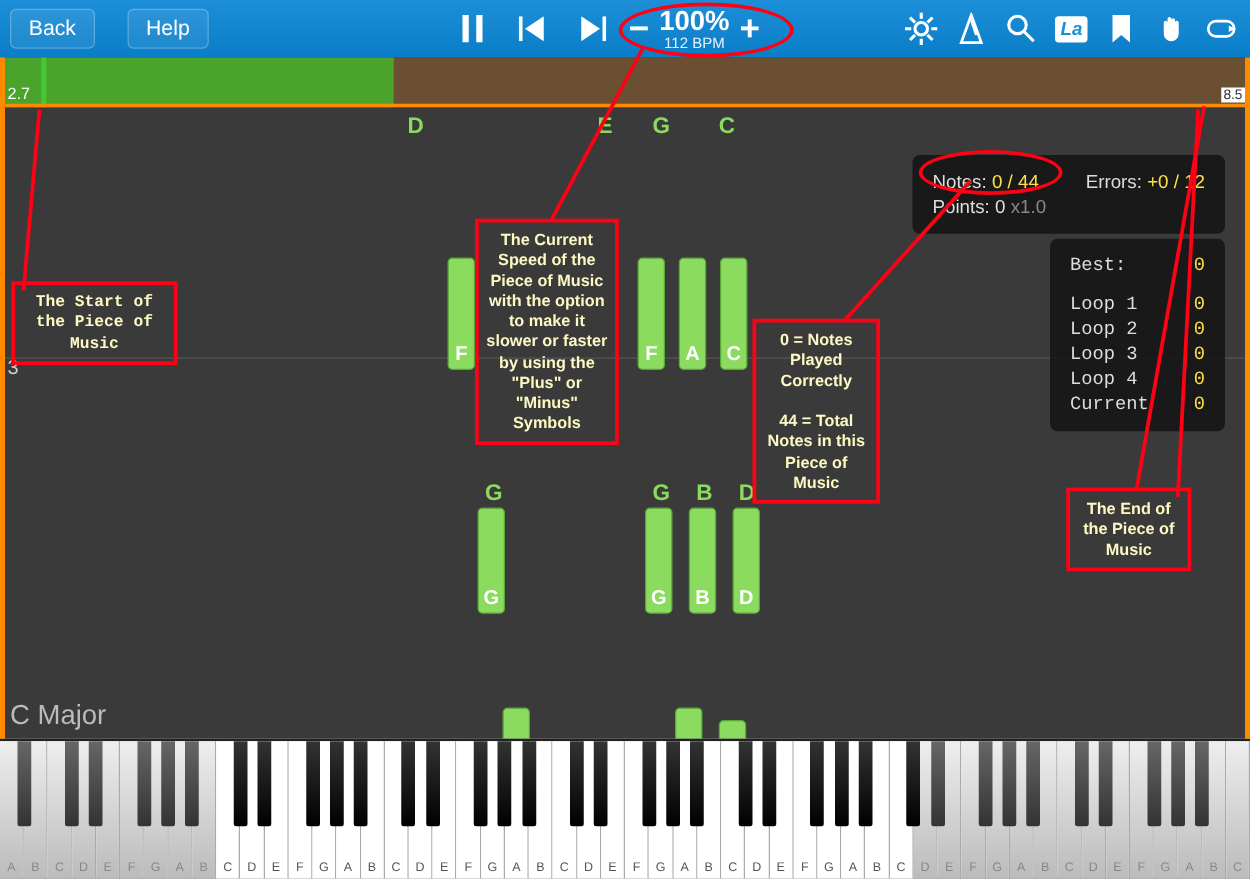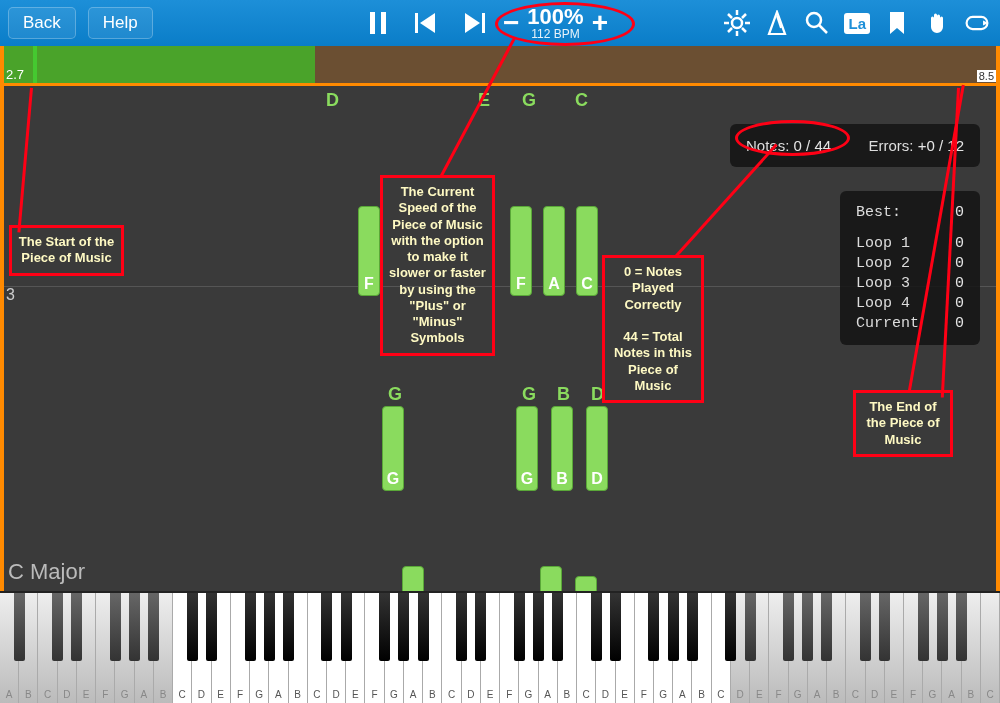--- a/index.html
+++ b/index.html
@@ -1,28 +1,28 @@
 <!DOCTYPE html>
 <html><head>
 <meta charset="utf-8">
 <style>
   * { box-sizing: border-box; margin: 0; padding: 0; }
   html, body { width: 1000px; height: 703px; overflow: hidden; font-family: -apple-system, Helvetica, Arial, sans-serif; background: #3a3a3a; }
   
   
   .top-bar { height: 46px; background: linear-gradient(#1d8fd8, #0a7dc8); display: flex; align-items: center; padding: 0 8px; color: #fff; position: relative; }
-  .top-btn { background: rgba(255,255,255,0.08); border: 1px solid rgba(255,255,255,0.25); color: #fff; font-size: 17px; padding: 5px 14px; border-radius: 5px; margin-right: 12px; cursor: pointer; }
+  .top-btn { background: rgba(255,255,255,0.08); border: 1px solid rgba(255,255,255,0.25); color: #fff; font-size: 17px; padding: 5px 14px; border-radius: 5px; margin-right: 26px; cursor: pointer; }
   .transport { position: absolute; left: 365px; display: flex; align-items: center; gap: 22px; }
   .transport .icon-btn, .tools .icon-btn { background: none; border: none; color: #fff; cursor: pointer; width: 26px; height: 26px; display: flex; align-items: center; justify-content: center; }
   .speed-block { position: absolute; left: 495px; display: flex; align-items: center; color: #fff; }
   .speed-block .pm { font-size: 28px; font-weight: bold; cursor: pointer; padding: 0 8px; }
   .speed-center { text-align: center; line-height: 1; }
   .speed-center .pct { font-size: 22px; font-weight: 600; }
   .speed-center .bpm { font-size: 12px; opacity: 0.9; }
-  .tools { position: absolute; right: 10px; display: flex; align-items: center; gap: 14px; }
+  .tools { position: absolute; right: 10px; display: flex; align-items: center; gap: 14px; font-style: italic; }
   .la-badge { background: #fff; color: #1d8fd8; font-weight: bold; font-size: 15px; padding: 2px 4px; border-radius: 3px; }
   
   
   .timeline { height: 40px; position: relative; background: #6b4f32; }
   .timeline .green-part { position: absolute; left: 0; top: 0; height: 100%; width: 315px; background: #4aa32a; }
   .timeline .start-marker { position: absolute; left: 33px; top: 0; width: 4px; height: 100%; background: #45c930; }
   .timeline .tl-label-left { position: absolute; left: 6px; bottom: 4px; color: #fff; font-size: 13px; }
   .timeline .tl-label-right { position: absolute; right: 4px; bottom: 4px; color: #333; background:#fff; font-size: 11px; padding:0 2px;}
   .timeline .orange-line { position: absolute; left: 0; right: 0; bottom: 0; height: 3px; background: #ff8a00; }
   .left-orange { position:absolute; left:0; top:46px; width:4px; height:545px; background:#ff8a00; z-index:5;}
@@ -32,21 +32,21 @@
   .fall-area { height: 505px; background: #3a3a3a; position: relative; overflow: hidden; }
   .measure-line { position: absolute; left: 0; right: 0; height: 1px; background: #555; }
   .measure-num { position: absolute; left: 6px; color: #ccc; font-size: 16px; }
   .chord-label { position: absolute; left: 8px; color: #bbb; font-size: 22px; }
   .note-block { position: absolute; background: #8adb5e; border: 1px solid #5aa838; border-radius: 4px; color: #fff; font-weight: bold; font-size: 16px; display: flex; align-items: flex-end; justify-content: center; padding-bottom: 2px; }
   .note-label-top { position: absolute; color: #8adb5e; font-weight: bold; font-size: 18px; }
   
   
   .score-panel { position: absolute; background: rgba(20,20,20,0.85); border-radius: 6px; padding: 10px 16px; color: #ddd; font-size: 15px; }
   .score-panel .row { display: flex; justify-content: space-between; gap: 20px; margin: 3px 0; }
-  .val-green { color: #e5e5e5; }
+  .val-green { color: #fde047; }
   .val-grey { color: #888; }
   
   
   .anno-box { position: absolute; border: 3px solid #ff0015; color: #fef9c3; font-size: 13px; font-weight: 600; text-align: center; padding: 6px; line-height: 1.25; background: rgba(0,0,0,0); }
   .anno-ellipse { position: absolute; border: 3px solid #ff0015; border-radius: 50%; }
   .anno-line { position: absolute; background: #ff0015; height: 3px; transform-origin: 0 0; }
   
   
   .piano { height: 112px; background: #fff; position: relative; display: flex; border-top: 2px solid #222; }
   .white-key { flex: 1; border-right: 1px solid #aaa; position: relative; display:flex; align-items:flex-end; justify-content:center; font-size:10px; color:#555; padding-bottom:3px;}
@@ -181,20 +181,23 @@
 
   <div class="note-block" style="left:402px; top:480px; width:22px; height:30px;"></div>
   <div class="note-block" style="left:540px; top:480px; width:22px; height:30px;"></div>
   <div class="note-block" style="left:575px; top:490px; width:22px; height:18px;"></div>
 
   <div class="score-panel" style="top:38px; right:20px; width:250px;">
     <div class="row">
       <span><span>Notes:</span> <span class="val-green">0 / 44</span></span>
       <span><span>Errors:</span> <span class="val-green">+0 / 12</span></span>
     </div>
+    <div class="row">
+      <span><span>Points:</span> <span>0</span> <span class="val-grey">x1.0</span></span>
+    </div>
   </div>
 
   <div class="score-panel" style="top:105px; right:20px; width:140px;font-family:Liberation Mono, monospace;">
     <div class="row">
         <span>Best:</span>
         <span class="val-green">0</span>
       </div>
     <div style="height:8px"></div>
     <div class="row">
         <span>Loop 1</span>
@@ -215,21 +218,21 @@
     <div class="row">
         <span>Current</span>
         <span class="val-green">0</span>
       </div>
   </div>
 </div>
 
 <div class="anno-ellipse" style="left:495px; top:2px; width:140px; height:44px;"></div>
 <div class="anno-ellipse" style="left:735px; top:120px; width:115px; height:36px;"></div>
 
-<div class="anno-box" style="left:9px; top:225px; width:115px;">The Start of the Piece of Music</div>
+<div class="anno-box" style="left:9px; top:225px; width:133px;font-family:Liberation Mono, monospace;">The Start of the Piece of Music</div>
 <div class="anno-box" style="left:380px; top:175px; width:115px;">The Current Speed of the Piece of Music with the option to make it slower or faster by using the "Plus" or "Minus" Symbols</div>
 <div class="anno-box" style="left:602px; top:255px; white-space:pre-line; width:102px;">0 = Notes Played Correctly
 
 44 = Total Notes in this Piece of Music</div>
 <div class="anno-box" style="left:853px; top:390px; width:100px;">The End of the Piece of Music</div>
 
 <div class="anno-line" style="left:33px; top:88px; width:145px; transform:rotate(95deg);"></div>
 <div class="anno-line" style="left:440px; top:175px; width:155px; transform:rotate(-62deg);"></div>
 <div class="anno-line" style="left:675px; top:255px; width:150px; transform:rotate(-48deg);"></div>
 <div class="anno-line" style="left:908px; top:390px; width:310px; transform:rotate(-80deg);"></div>

